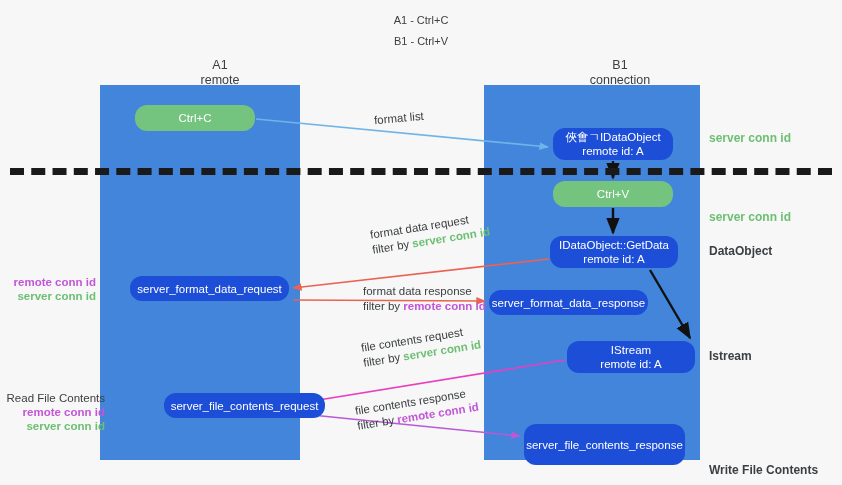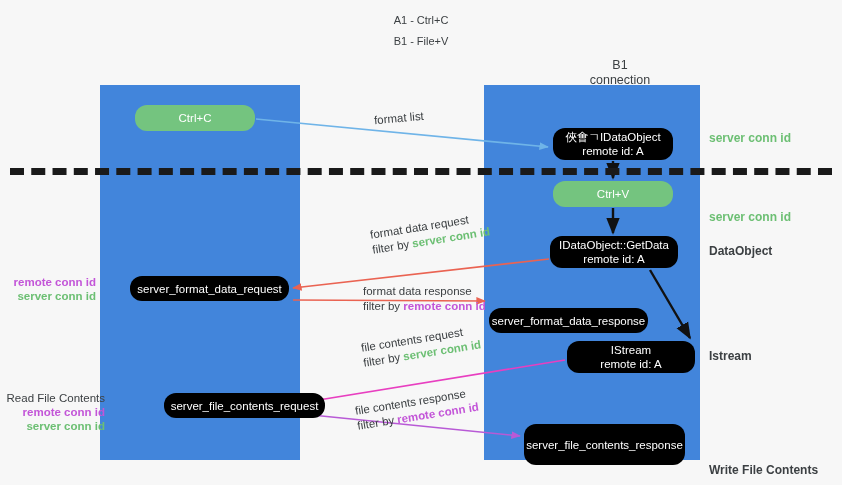--- a/index.html
+++ b/index.html
@@ -58,29 +58,29 @@
     align-items: center;
     justify-content: center;
     color: #ffffff;
     font-size: 11.5px;
     line-height: 14px;
     text-align: right;
     padding: 2px 4px;
     border-radius: 12px;
   }
   .node.green { background: #74c47f; }
-  .node.orange { background: #000000; }
+  .node.orange { background: #1d4ed8; }
   .node .l2 { font-size: 11.5px; line-height: 14px; }
 
   #n-ctrlc  { left: 135px; top: 105px; width: 120px; height: 26px; }
   #n-idataobject { left: 553px; top: 128px; width: 120px; height: 32px; }
   #n-ctrlv  { left: 553px; top: 181px; width: 120px; height: 26px; }
   #n-getdata { left: 550px; top: 236px; width: 128px; height: 32px; }
   #n-sfdreq { left: 130px; top: 276px; width: 159px; height: 25px; }
-  #n-sfdres { left: 489px; top: 308px; width: 159px; height: 25px; }
+  #n-sfdres { left: 489px; top: 290px; width: 159px; height: 25px; }
   #n-istream { left: 567px; top: 341px; width: 128px; height: 32px; }
   #n-sfcreq { left: 120px; top: 393px; width: 161px; height: 25px; margin-left: 44px; }
   #n-sfcres { left: 524px; top: 424px; width: 161px; height: 41px; }
 
   
   .side-label {
     font-size: 12px;
     line-height: 15px;
     white-space: nowrap;
     font-weight: bold;
@@ -146,23 +146,27 @@
     border-top: 7px dashed #1a1a1a;
   }
 </style>
 </head>
 <body>
 
 <div id="stage">
 
   <div id="title-block" class="abs">
     <div>A1 - Ctrl+C</div>
-    <div>B1 - File+V</div>
-  </div>
-
+    <div>B1 - Ctrl+V</div>
+  </div>
+
+  <div id="hdr-a1" class="abs col-header">
+    <div>A1</div>
+    <div>remote</div>
+  </div>
   <div id="hdr-b1" class="abs col-header">
     <div>B1</div>
     <div>connection</div>
   </div>
 
   <div id="lane-a1" class="abs lane"></div>
   <div id="lane-b1" class="abs lane"></div>
 
   <svg id="wires" viewBox="0 0 842 485">
     <defs>

